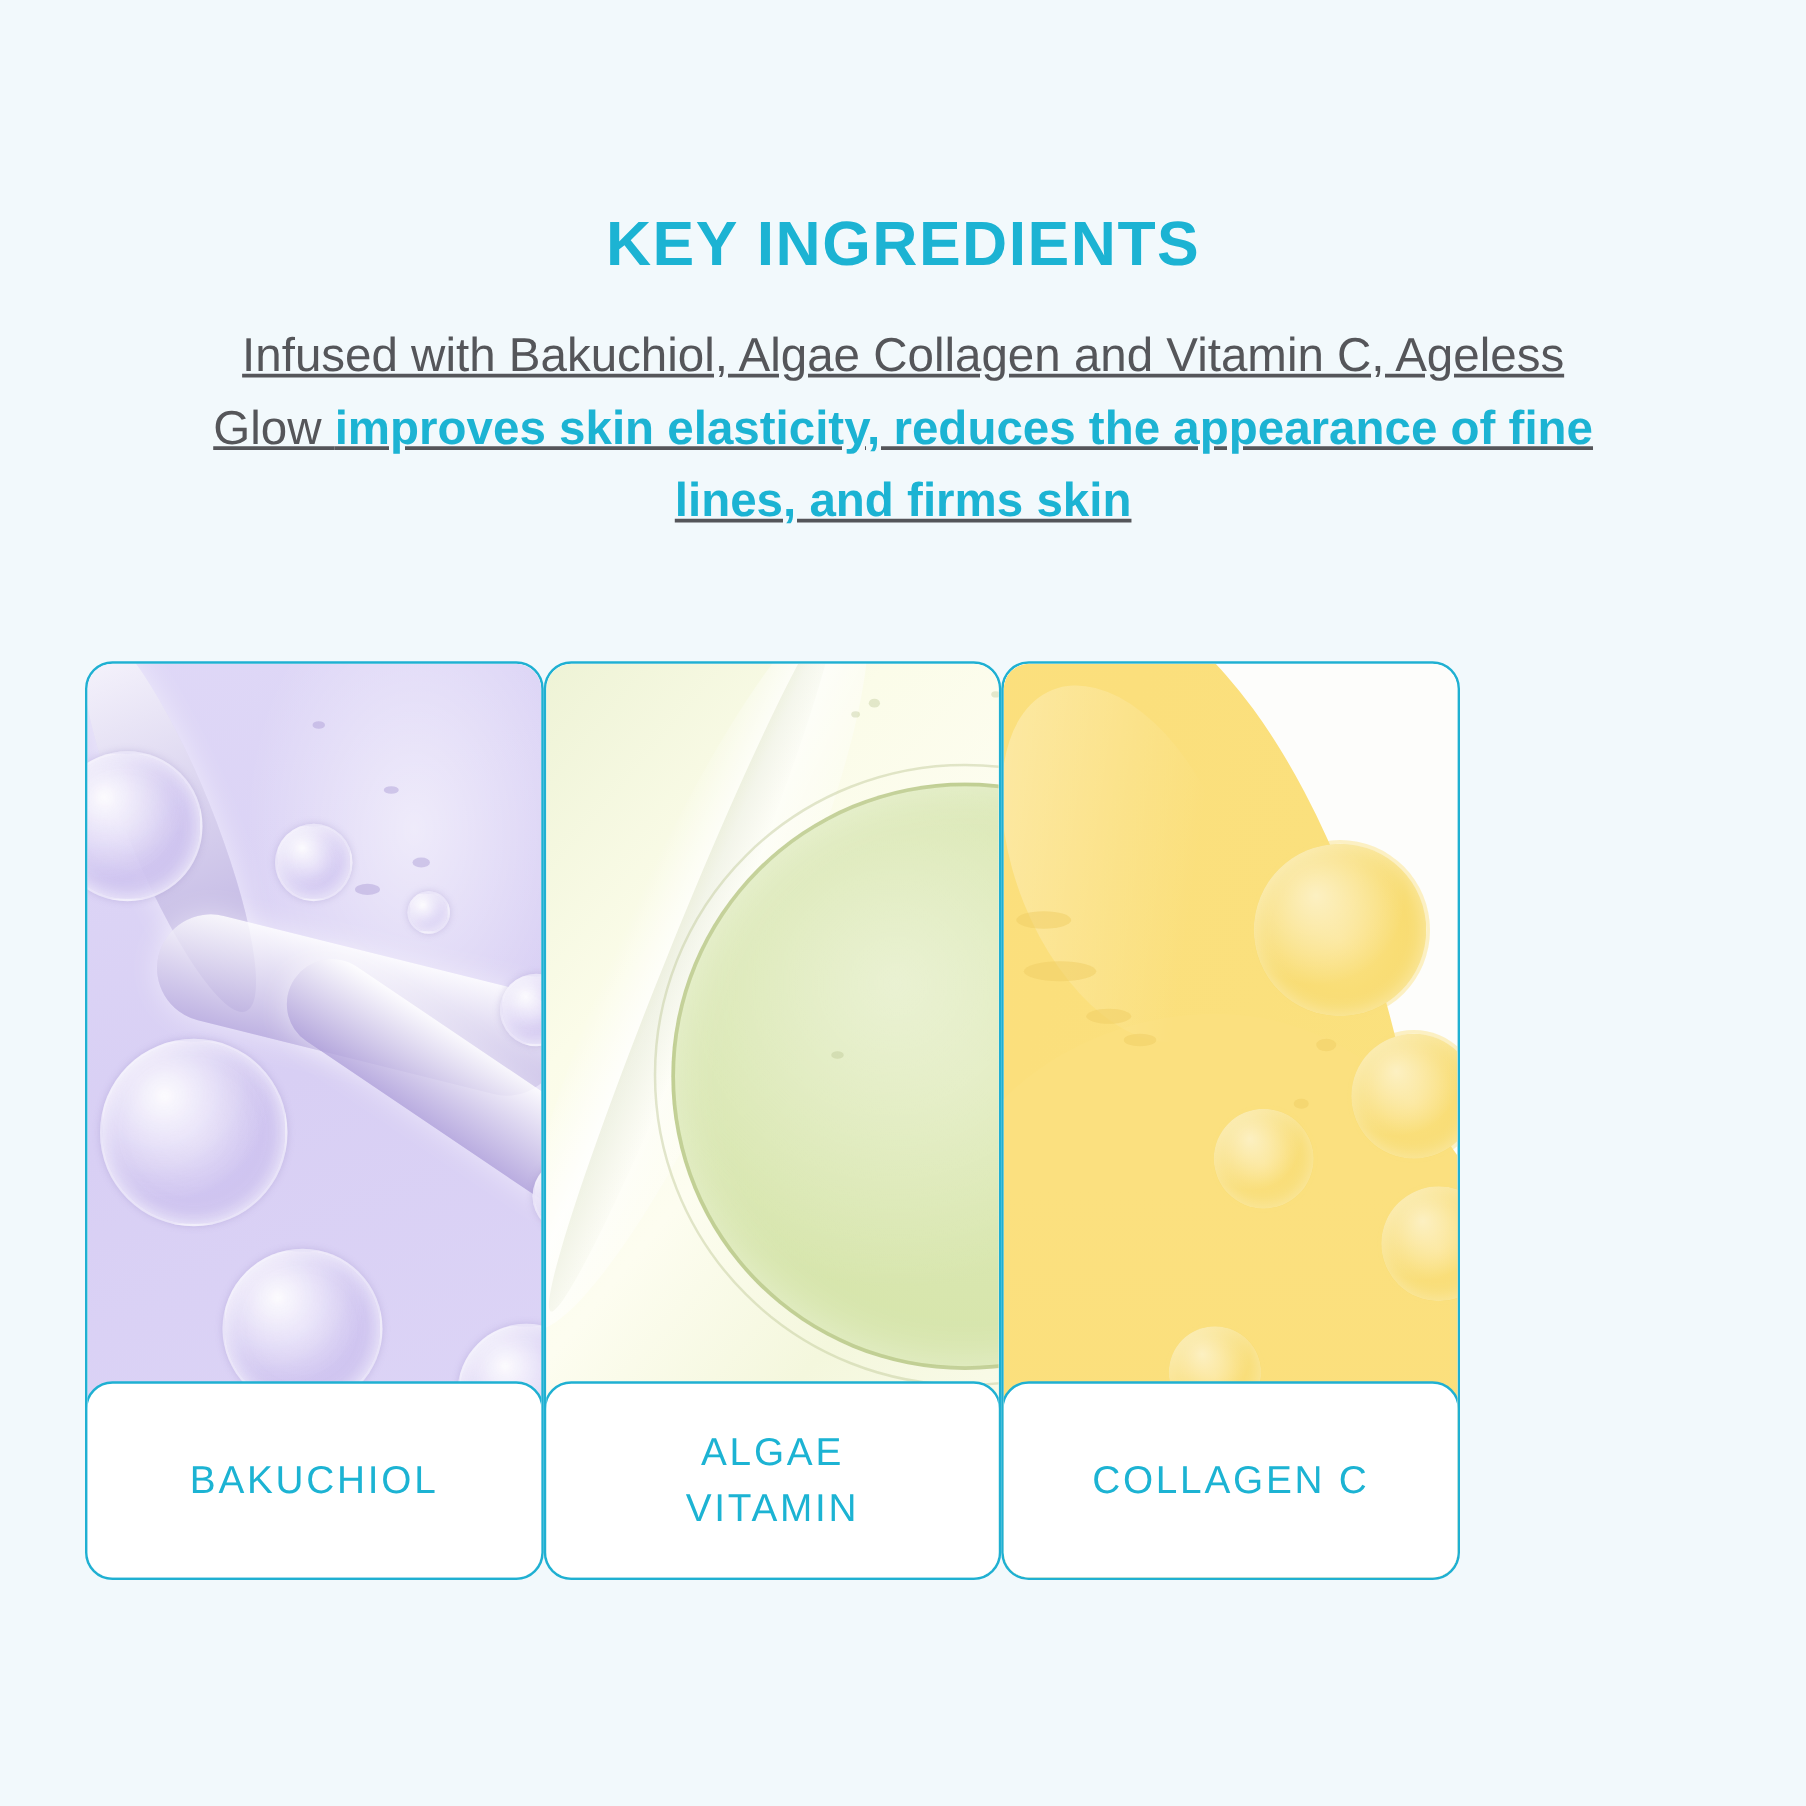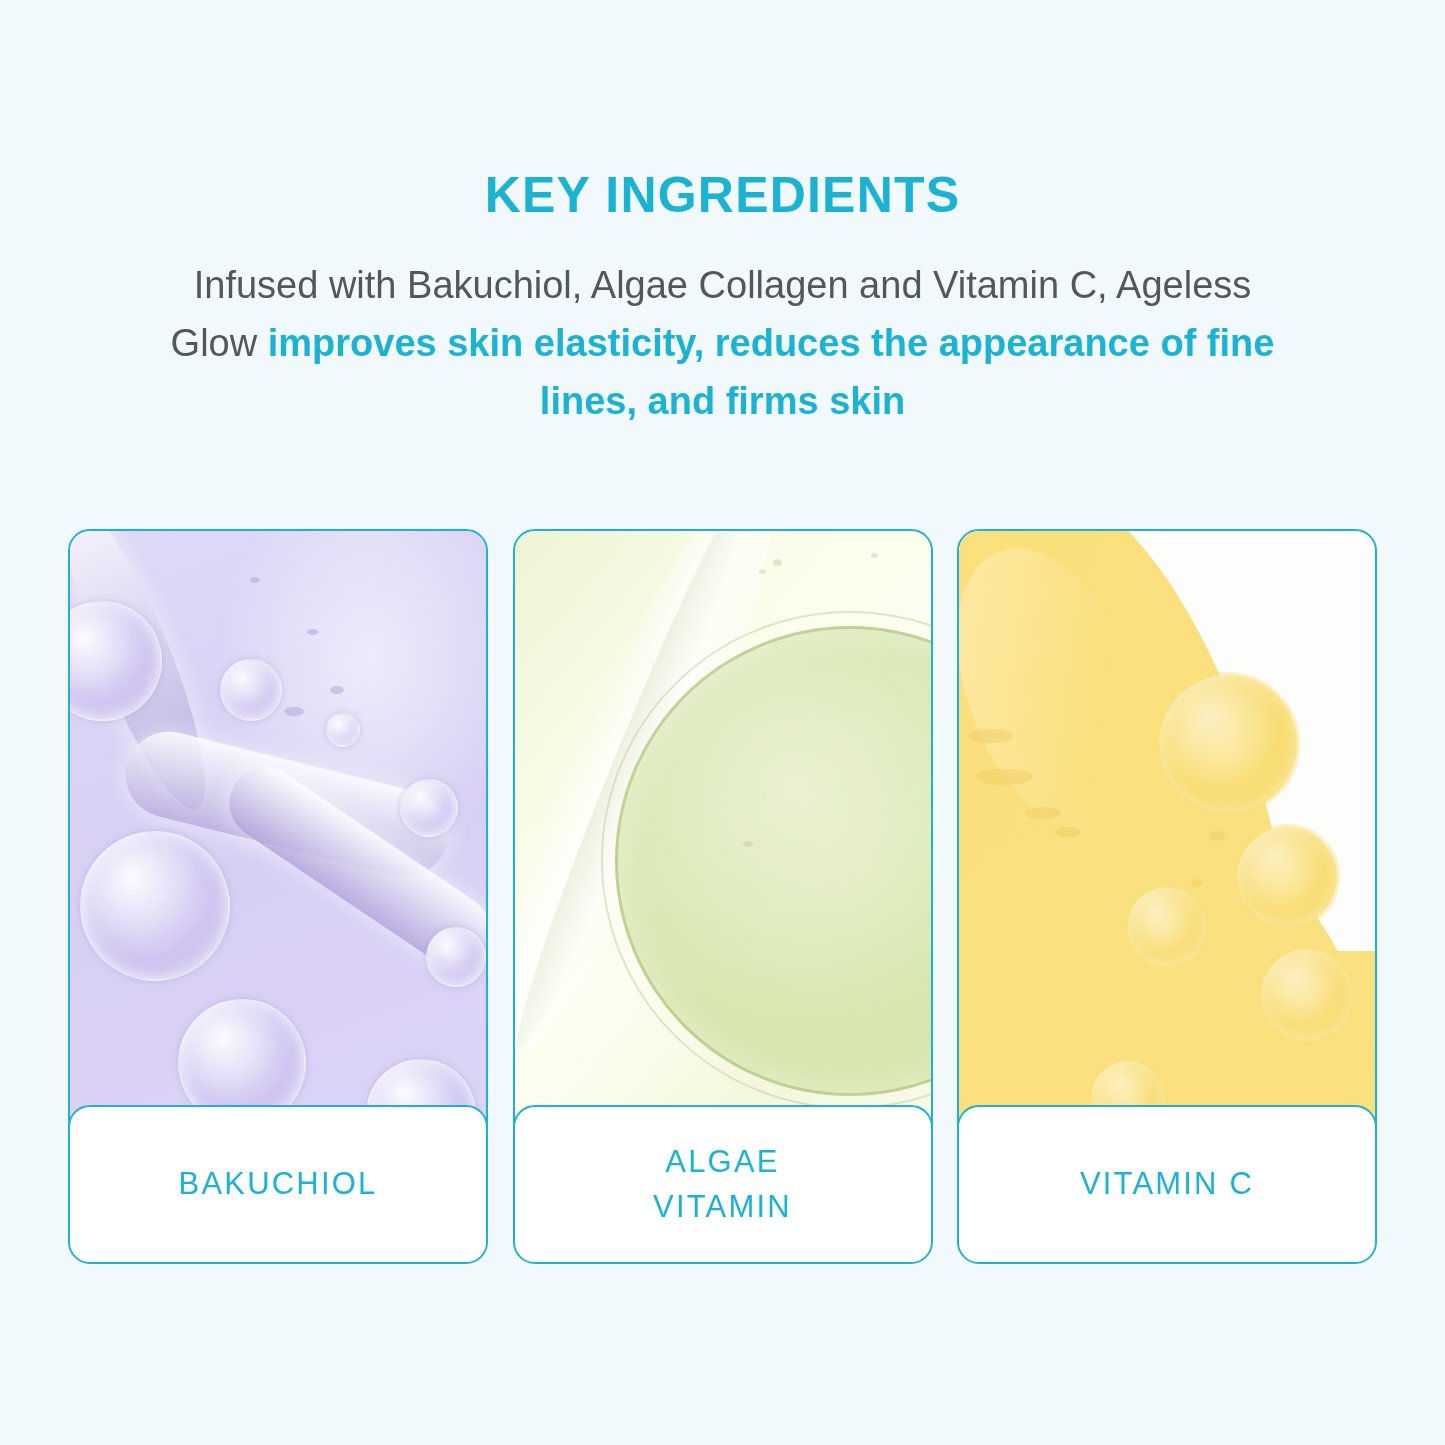--- a/index.html
+++ b/index.html
@@ -32,33 +32,34 @@
 
   .subtitle {
     margin-top: 34px;
     font-size: 38px;
     line-height: 1.52;
     color: #55565a;
     max-width: 1210px;
     margin-left: auto;
     margin-right: auto;
     padding: 0 40px;
+    text-decoration: underline;
   }
 
   .subtitle .hl {
     color: #1cb3d3;
     font-weight: bold;
   }
 
   
   .cards {
     position: absolute;
     top: 529px;
     left: 68px;
-    width: 1309px;
+    width: 1100px;
     height: 735px;
     display: flex;
     justify-content: space-between;
   }
 
   .card {
     position: relative;
     width: 420px;
     height: 735px;
     border: 2px solid #1fb0d2;
@@ -312,17 +313,17 @@
       <div class="ybub yb4"></div>
       <div class="ybub yb5"></div>
       <div class="ydot yd1"></div>
       <div class="ydot yd2"></div>
       <div class="ydot yd3"></div>
       <div class="ydot yd4"></div>
       <div class="ydot yd5"></div>
       <div class="ydot yd6"></div>
     </div>
     <div class="card-label">
-      <span class="card-label-text">VITAMIN C</span>
+      <span class="card-label-text">COLLAGEN C</span>
     </div>
   </div>
 
 </div>
 
 </body></html>

